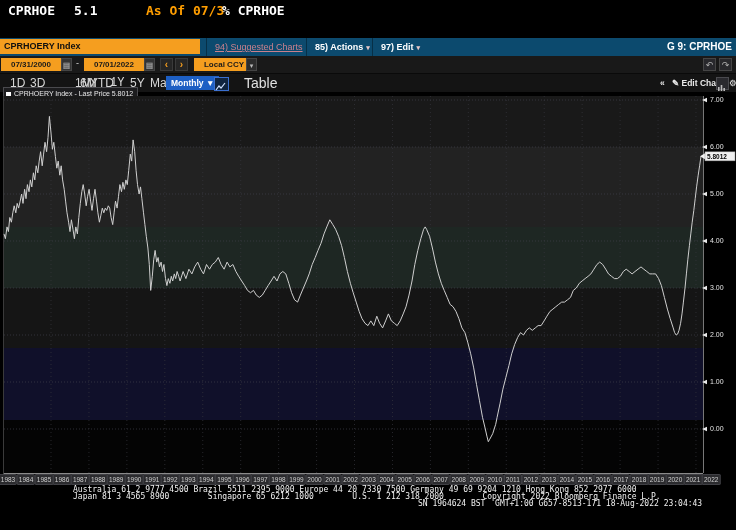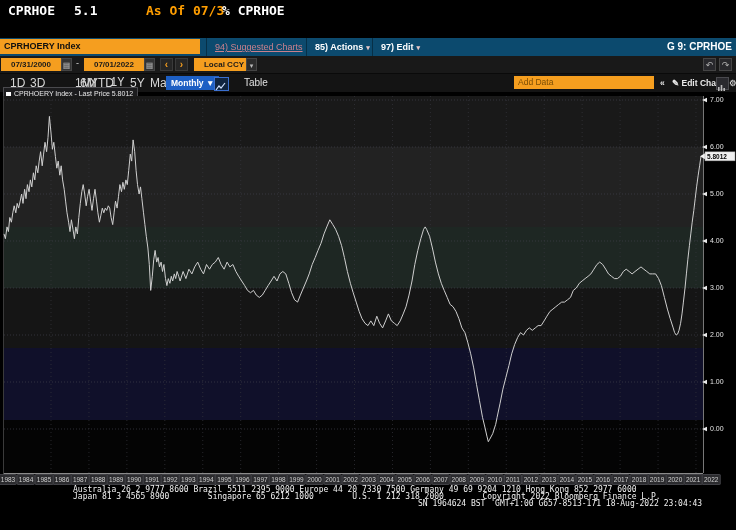--- a/index.html
+++ b/index.html
@@ -33,21 +33,21 @@
   .navbtn{top:2px;width:13px;height:13px;background:#262626;color:#f59e1f;font-size:10px;font-weight:bold;
           line-height:12px;text-align:center;border:1px solid #3a3a3a;box-sizing:border-box;}
   .ddarrow{top:2px;width:11px;height:13px;background:#2c2c2c;color:#bbb;font-size:7px;line-height:13px;
            text-align:center;border:1px solid #454545;box-sizing:border-box;}
   .sqbtn{top:2px;width:13px;height:13px;background:#28282c;color:#b0b0b0;font-size:9px;line-height:12px;
          text-align:center;border:1px solid #454545;box-sizing:border-box;}
   .period{top:0;height:18px;line-height:18px;font-size:12px;color:#d8d8d8;padding:0 6px;}
   #freq{top:2px;height:14px;background:#1d5fc4;color:#fff;font-size:8.5px;font-weight:bold;
         line-height:14px;padding:0 5px;}
   #chart-type-btn{top:3px;width:13px;height:12px;border:1px solid #3a6fd0;background:#10243f;}
-  #table-btn{top:0;height:18px;line-height:18px;font-size:10px;color:#e0e0e0;padding:0 6px;}
+  #table-btn{top:0;height:18px;line-height:18px;font-size:14px;color:#e0e0e0;padding:0 6px;}
   #add-data{top:2px;left:514px;width:140px;height:13px;background:#f59e1f;color:#7a4d05;
             font-size:8.5px;line-height:13px;padding-left:4px;box-sizing:border-box;}
   .toolr{top:0;height:18px;line-height:18px;color:#e8e8e8;font-size:8.5px;font-weight:bold;}
 
   
   #legend{top:87px;left:3px;height:12px;background:#1c1c1e;border:1px solid #4a4a4e;
           font-size:7px;color:#e6e6e6;line-height:10px;padding:0 4px 0 2px;display:flex;align-items:center;gap:3px;}
   #legend .sw{width:5px;height:5px;background:#fff;display:inline-block;}
 
   
@@ -102,21 +102,20 @@
         <span class="abs period" style="left: 124px;">5Y</span>
         <span class="abs period" style="left: 144px;">Max</span>
       </div>
     <div class="abs" id="freq" style="left:166px">Monthly ▼</div>
     <div class="abs" id="chart-type-btn" style="left:214px">
       <svg width="11" height="10" viewBox="0 0 11 10">
           <polyline points="1,8 4,4 6,6 10,1" fill="none" stroke="#cfe0ff" stroke-width="1.2"></polyline>
         </svg>
     </div>
     <div class="abs" id="table-btn" style="left:238px">Table</div>
-    <div class="abs" id="add-data">Add Data</div>
     <span class="abs toolr" style="left:660px">«</span>
     <span class="abs toolr" style="left:672px"><span>✎</span> <span>Edit Chart</span></span>
     <span class="abs" style="left:716px;top:3px;width:11px;height:11px;background:#2a2a2e;border:1px solid #4a4a4e">
       <svg width="9" height="9" viewBox="0 0 9 9">
           <rect x="1" y="4" width="1.6" height="4" fill="#bbb"></rect>
           <rect x="3.7" y="2" width="1.6" height="6" fill="#bbb"></rect>
           <rect x="6.4" y="5" width="1.6" height="3" fill="#bbb"></rect>
         </svg>
     </span>
     <span class="abs toolr" style="left:729px;font-weight:normal">⚙</span>
@@ -272,16 +271,16 @@
       <span class="yeartag" style="left: 584.96px;">2015</span>
       <span class="yeartag" style="left: 602.99px;">2016</span>
       <span class="yeartag" style="left: 621.02px;">2017</span>
       <span class="yeartag" style="left: 639.05px;">2018</span>
       <span class="yeartag" style="left: 657.08px;">2019</span>
       <span class="yeartag" style="left: 675.11px;">2020</span>
       <span class="yeartag" style="left: 693.14px;">2021</span>
       <span class="yeartag" style="left: 711.17px;">2022</span>
     </div>
 
-  <div class="abs foot" style="left:73px;top:486px">Australia 26 2 9777 8600 Brazil 5511 2395 9000 Europe 44 20 7330 7500 Germany 49 69 9204 1210 Hong Kong 852 2977 6000</div>
+  <div class="abs foot" style="left:73px;top:486px">Australia 61 2 9777 4500 Brazil 5511 2395 9000 Europe 44 20 7330 7500 Germany 49 69 9204 1210 Hong Kong 852 2977 6000</div>
   <div class="abs foot" style="left:73px;top:493px">Japan 81 3 4565 8900        Singapore 65 6212 1000        U.S. 1 212 318 2000        Copyright 2022 Bloomberg Finance L.P.</div>
   <div class="abs foot" style="left:418px;top:500px">SN 1964624 BST  GMT+1:00 G657-8513-171 18-Aug-2022 23:04:43</div>
 </div>
 
 </body></html>

